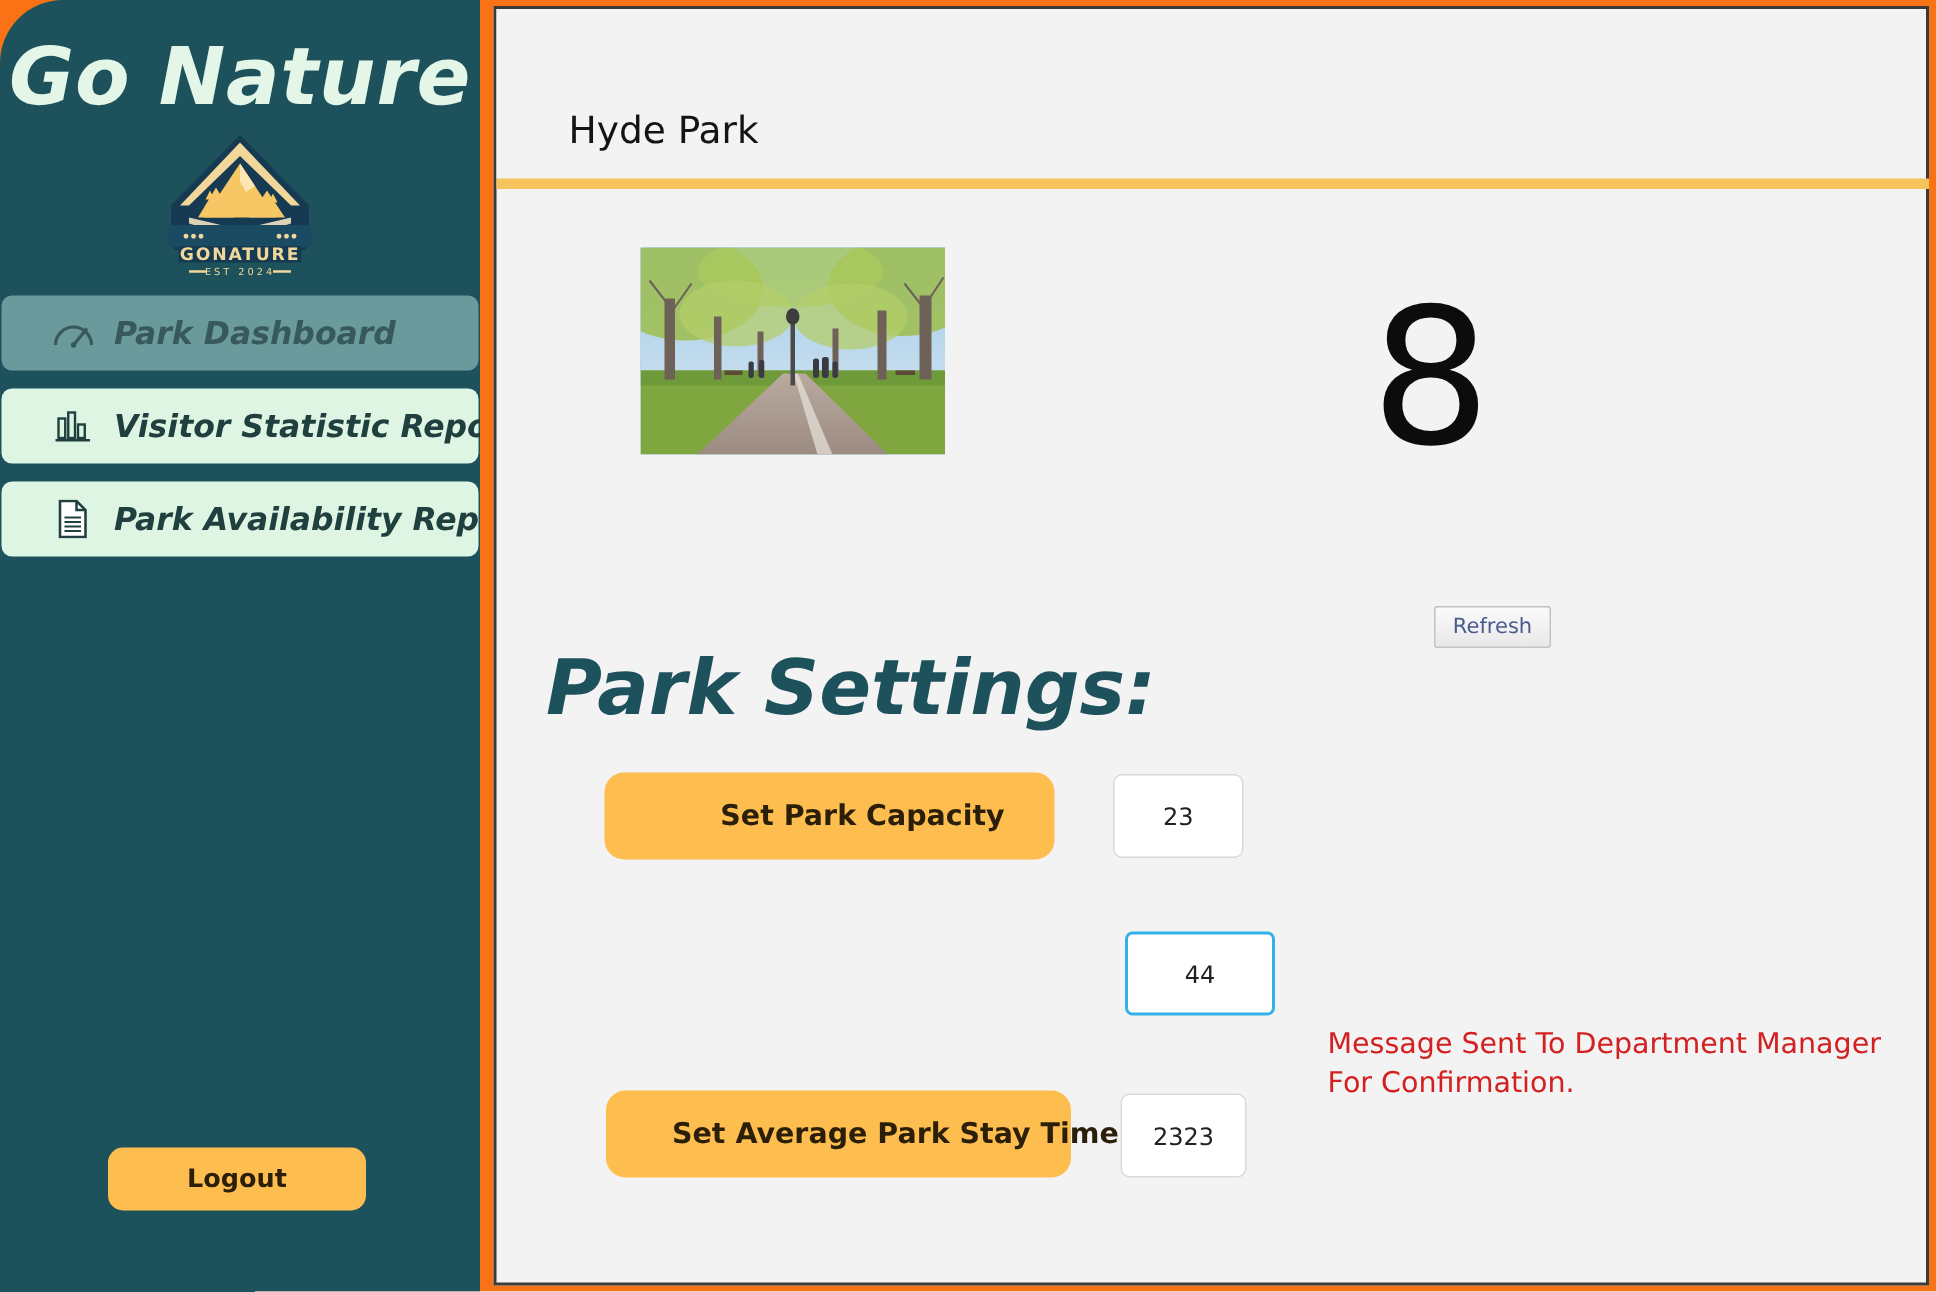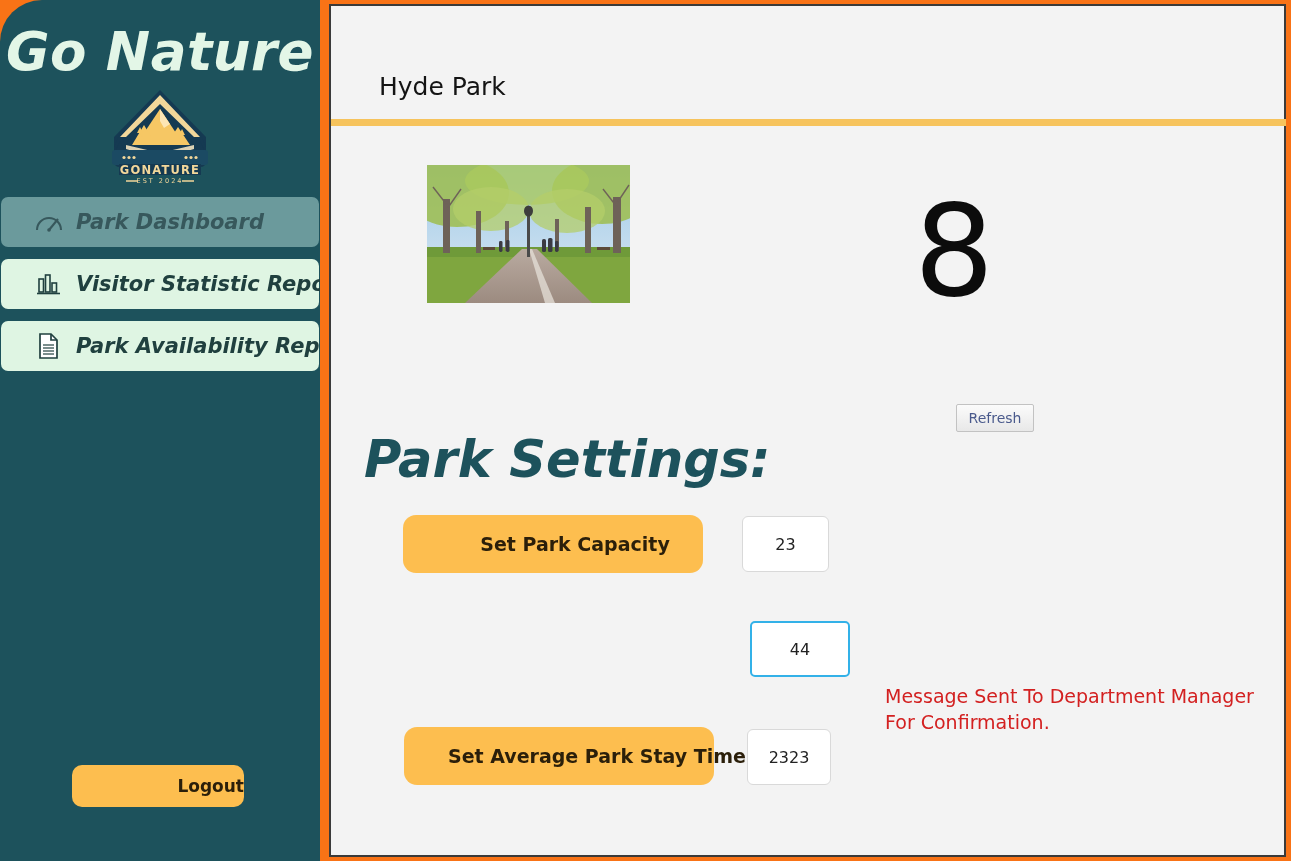--- a/index.html
+++ b/index.html
@@ -60,21 +60,20 @@
   
   #logout-button {
     position: absolute; left: 72px; top: 765px;
     width: 172px; height: 42px;
     background: #fdbe4f;
     border: none; border-radius: 10px;
     font-family: "DejaVu Sans", sans-serif;
     font-size: 17px; font-weight: bold;
     color: #2b1f0a;
     cursor: pointer;
-    text-align: right;
   }
 
   
   #main {
     position: absolute; left: 329px; top: 4px;
     width: 957px; height: 853px;
     background: #f3f3f3;
     border: 2px solid #3a3a3a;
   }
   #content-header {

